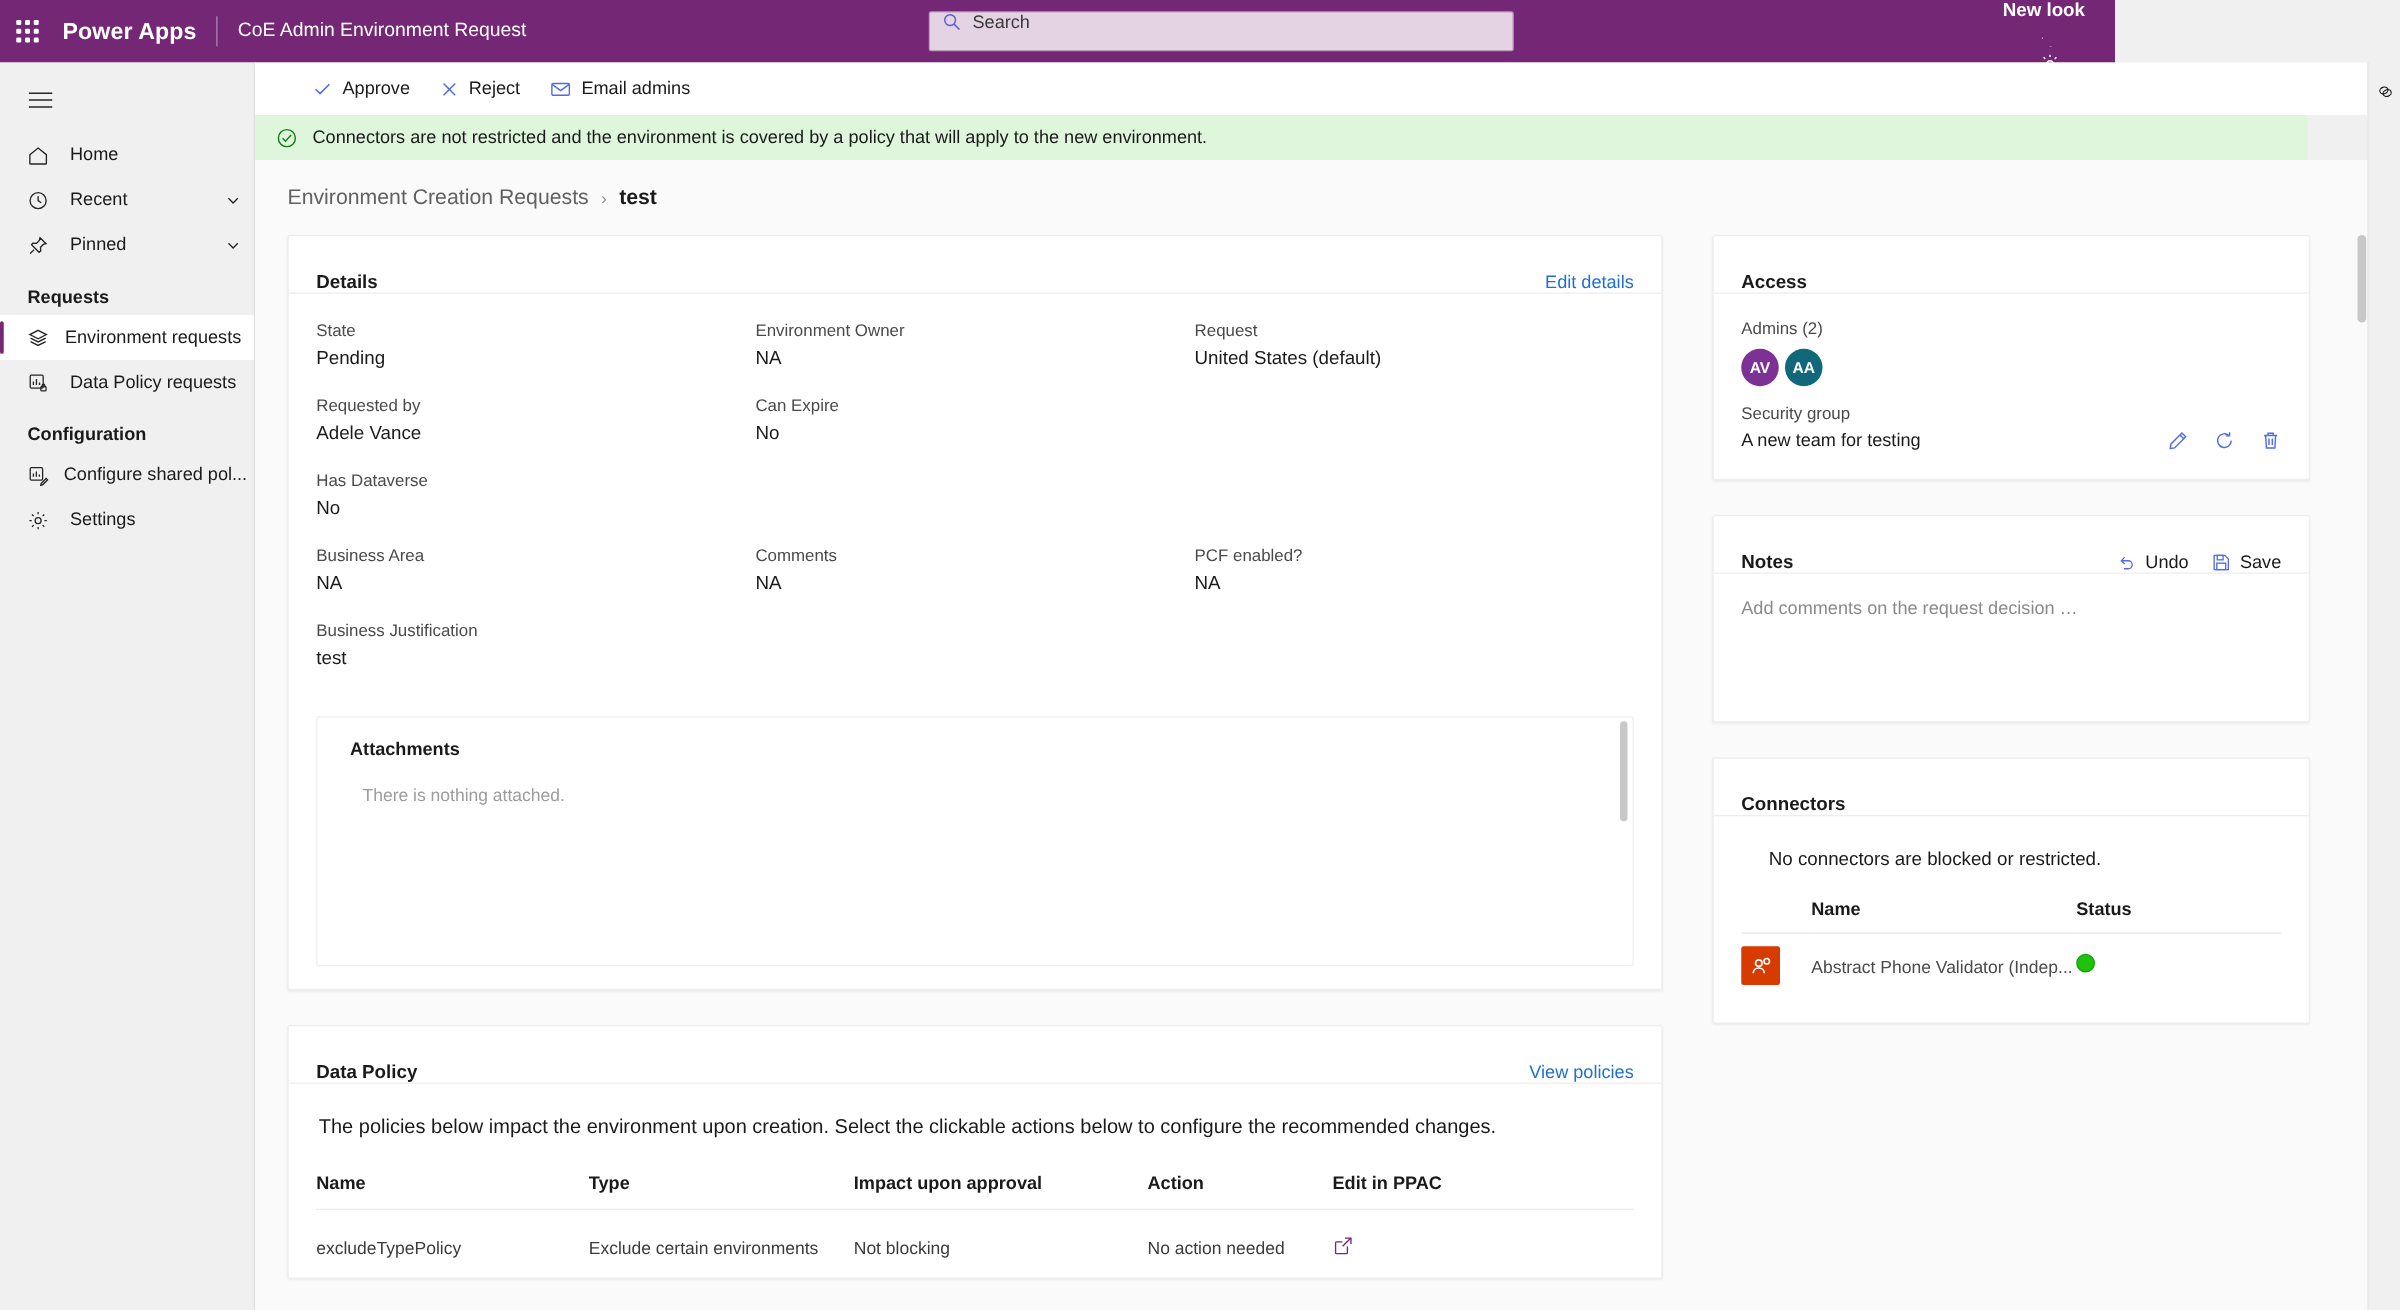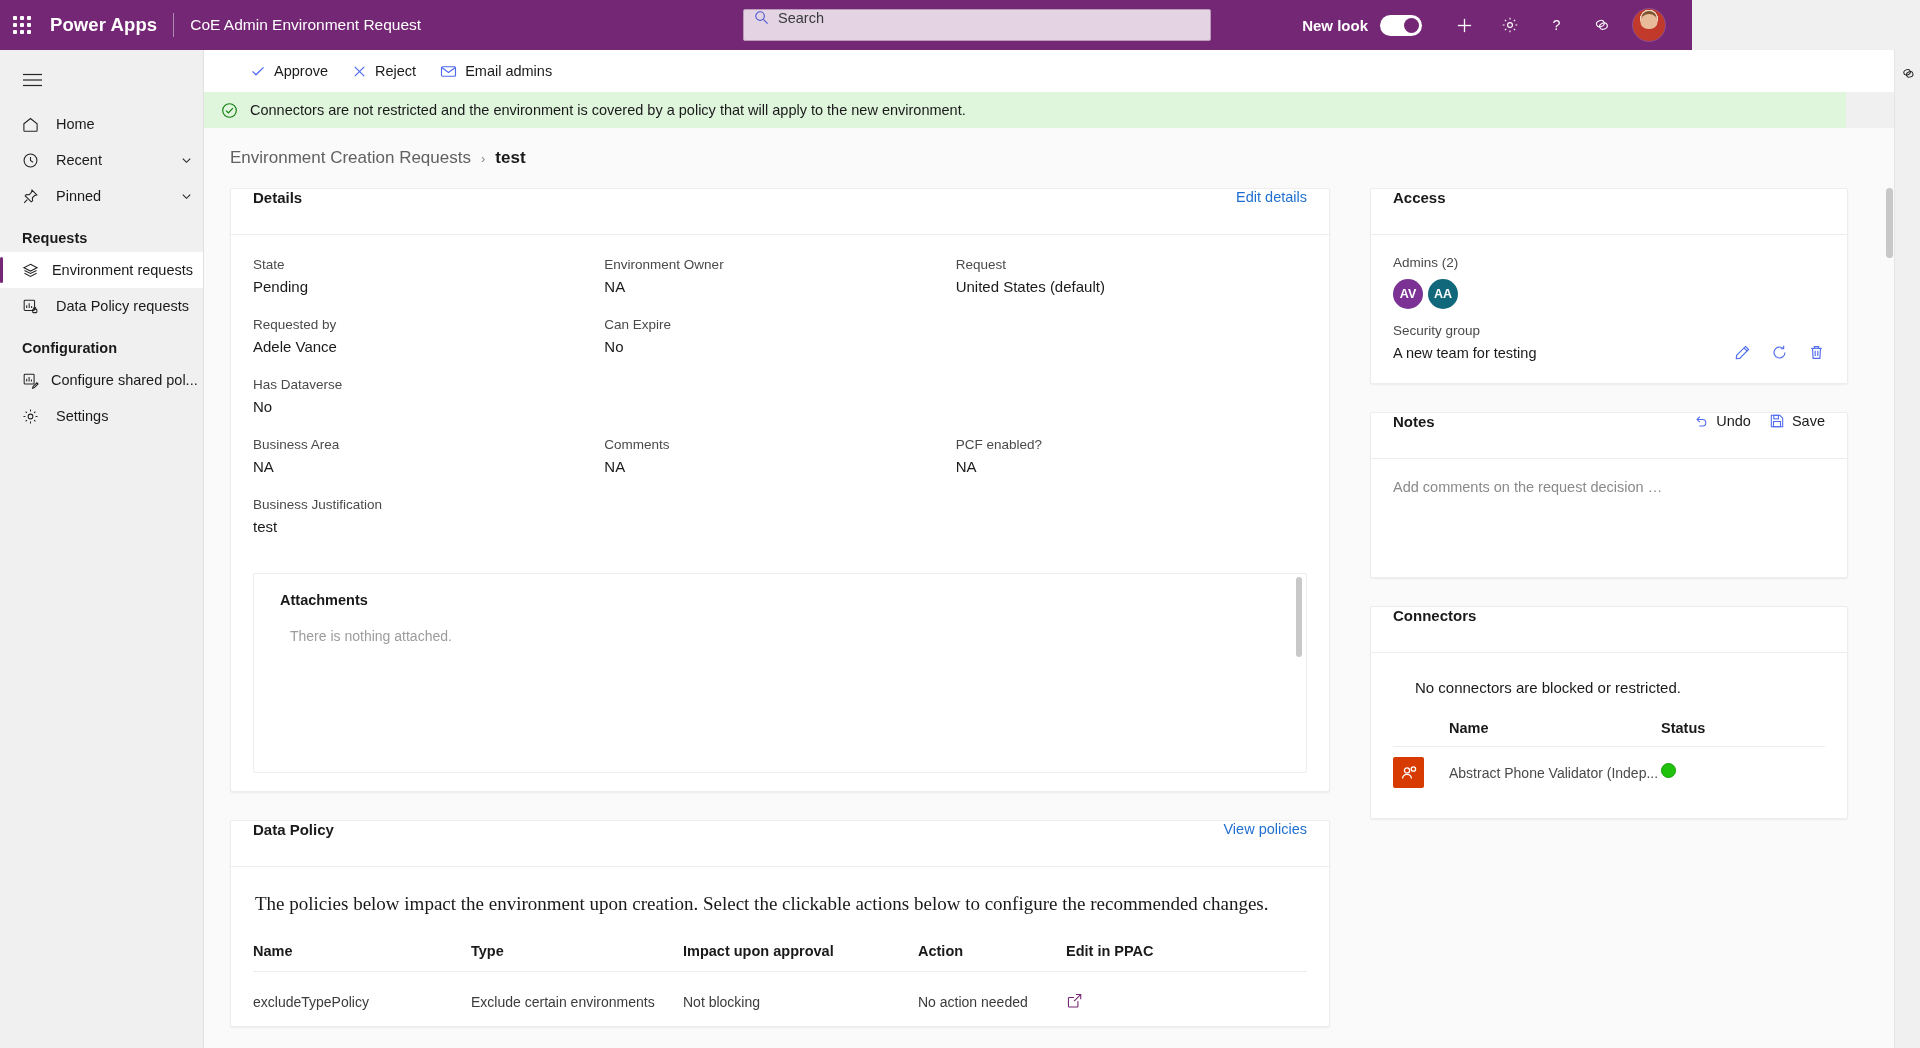--- a/index.html
+++ b/index.html
@@ -31,22 +31,22 @@
 
   .search-wrap {
     position: absolute; left: 743px; top: 9px; width: 468px; height: 32px;
     background: #e3d3e3; border: 1px solid #b99cb9; border-radius: 2px;
     display: flex; align-items: flex-start; padding: 0 10px; cursor: text;
   }
   .search-wrap svg { flex: 0 0 auto; }
   .search-text { font-size: 14.5px; color: #3a3a3a; margin-left: 9px; }
 
   .top-right {
-    position: absolute; right: 16px; top: 0; height: 50px; display: flex; align-items: center;
-    padding-right: 10px; gap: 2px;
+    position: absolute; right: 4px; top: 0; height: 50px; display: flex; align-items: center;
+    padding-right: 10px; gap: 2px; flex-direction: column;
   }
   .newlook-label { font-size: 15px; font-weight: bold; margin-right: 10px; white-space: nowrap; }
   .toggle {
     width: 42px; height: 21px; border-radius: 11px; background: #fff;
     position: relative; cursor: pointer; margin-right: 18px;
   }
   .toggle .knob {
     position: absolute; top: 3px; right: 3px; width: 15px; height: 15px;
     border-radius: 50%; background: #742774;
   }
@@ -125,21 +125,21 @@
 
   .columns { display: flex; padding: 20px 0 0 26px; gap: 0; }
   .col-main { width: 1100px; }
   .col-side { width: 478px; margin-left: 40px; }
 
   .card {
     background: #fff; border: 1px solid #ededed; border-radius: 2px;
     box-shadow: 0 1px 2px rgba(0,0,0,.06);
   }
   .card-head {
-    height: 46px; display: flex; align-items: flex-start; padding: 0 22px;
+    height: 46px; display: flex; align-items: flex-end; padding: 0 22px;
     border-bottom: 1px solid #ededed;
   }
   .card-title { font-size: 15px; font-weight: bold; color: #1a1a1a; }
   .card-action {
     margin-left: auto; font-size: 14.5px; color: #1f6fd1; cursor: pointer;
   }
   .card-actions { margin-left: auto; display: flex; align-items: center; gap: 18px; }
   .mini-action {
     display: flex; align-items: center; gap: 7px; font-size: 14.5px; color: #1a1a1a; cursor: pointer;
   }
@@ -158,21 +158,21 @@
   }
   .attach-title { font-size: 14.5px; font-weight: bold; color: #1a1a1a; padding: 18px 0 0 26px; }
   .attach-empty { font-size: 14px; color: #9c9c9c; padding: 20px 0 0 36px; }
 
   .inner-scroll {
     position: absolute; right: 4px; top: 3px; width: 6px; height: 80px;
     background: #c8c8c8; border-radius: 3px;
   }
 
   .dp-body { padding: 22px 22px 0 22px; }
-  .dp-intro { font-size: 19px; color: #1a1a1a; padding: 4px 0 28px 2px; font-family: Liberation Serif, serif; }
+  .dp-intro { font-size: 16px; color: #1a1a1a; padding: 4px 0 28px 2px; }
   .dp-table { width: 100%; border-collapse: collapse; }
   .dp-table th {
     text-align: left; font-size: 14.5px; font-weight: bold; color: #1a1a1a;
     padding: 0 0 12px 0; border-bottom: 1px solid #ededed;
   }
   .dp-table td { font-size: 14px; color: #3b3b3b; padding: 20px 0 14px 0; }
   .ppac-ic { color: #742774; cursor: pointer; display: inline-flex; }
 
   
   .ac-body { padding: 20px 22px 22px 22px; }

